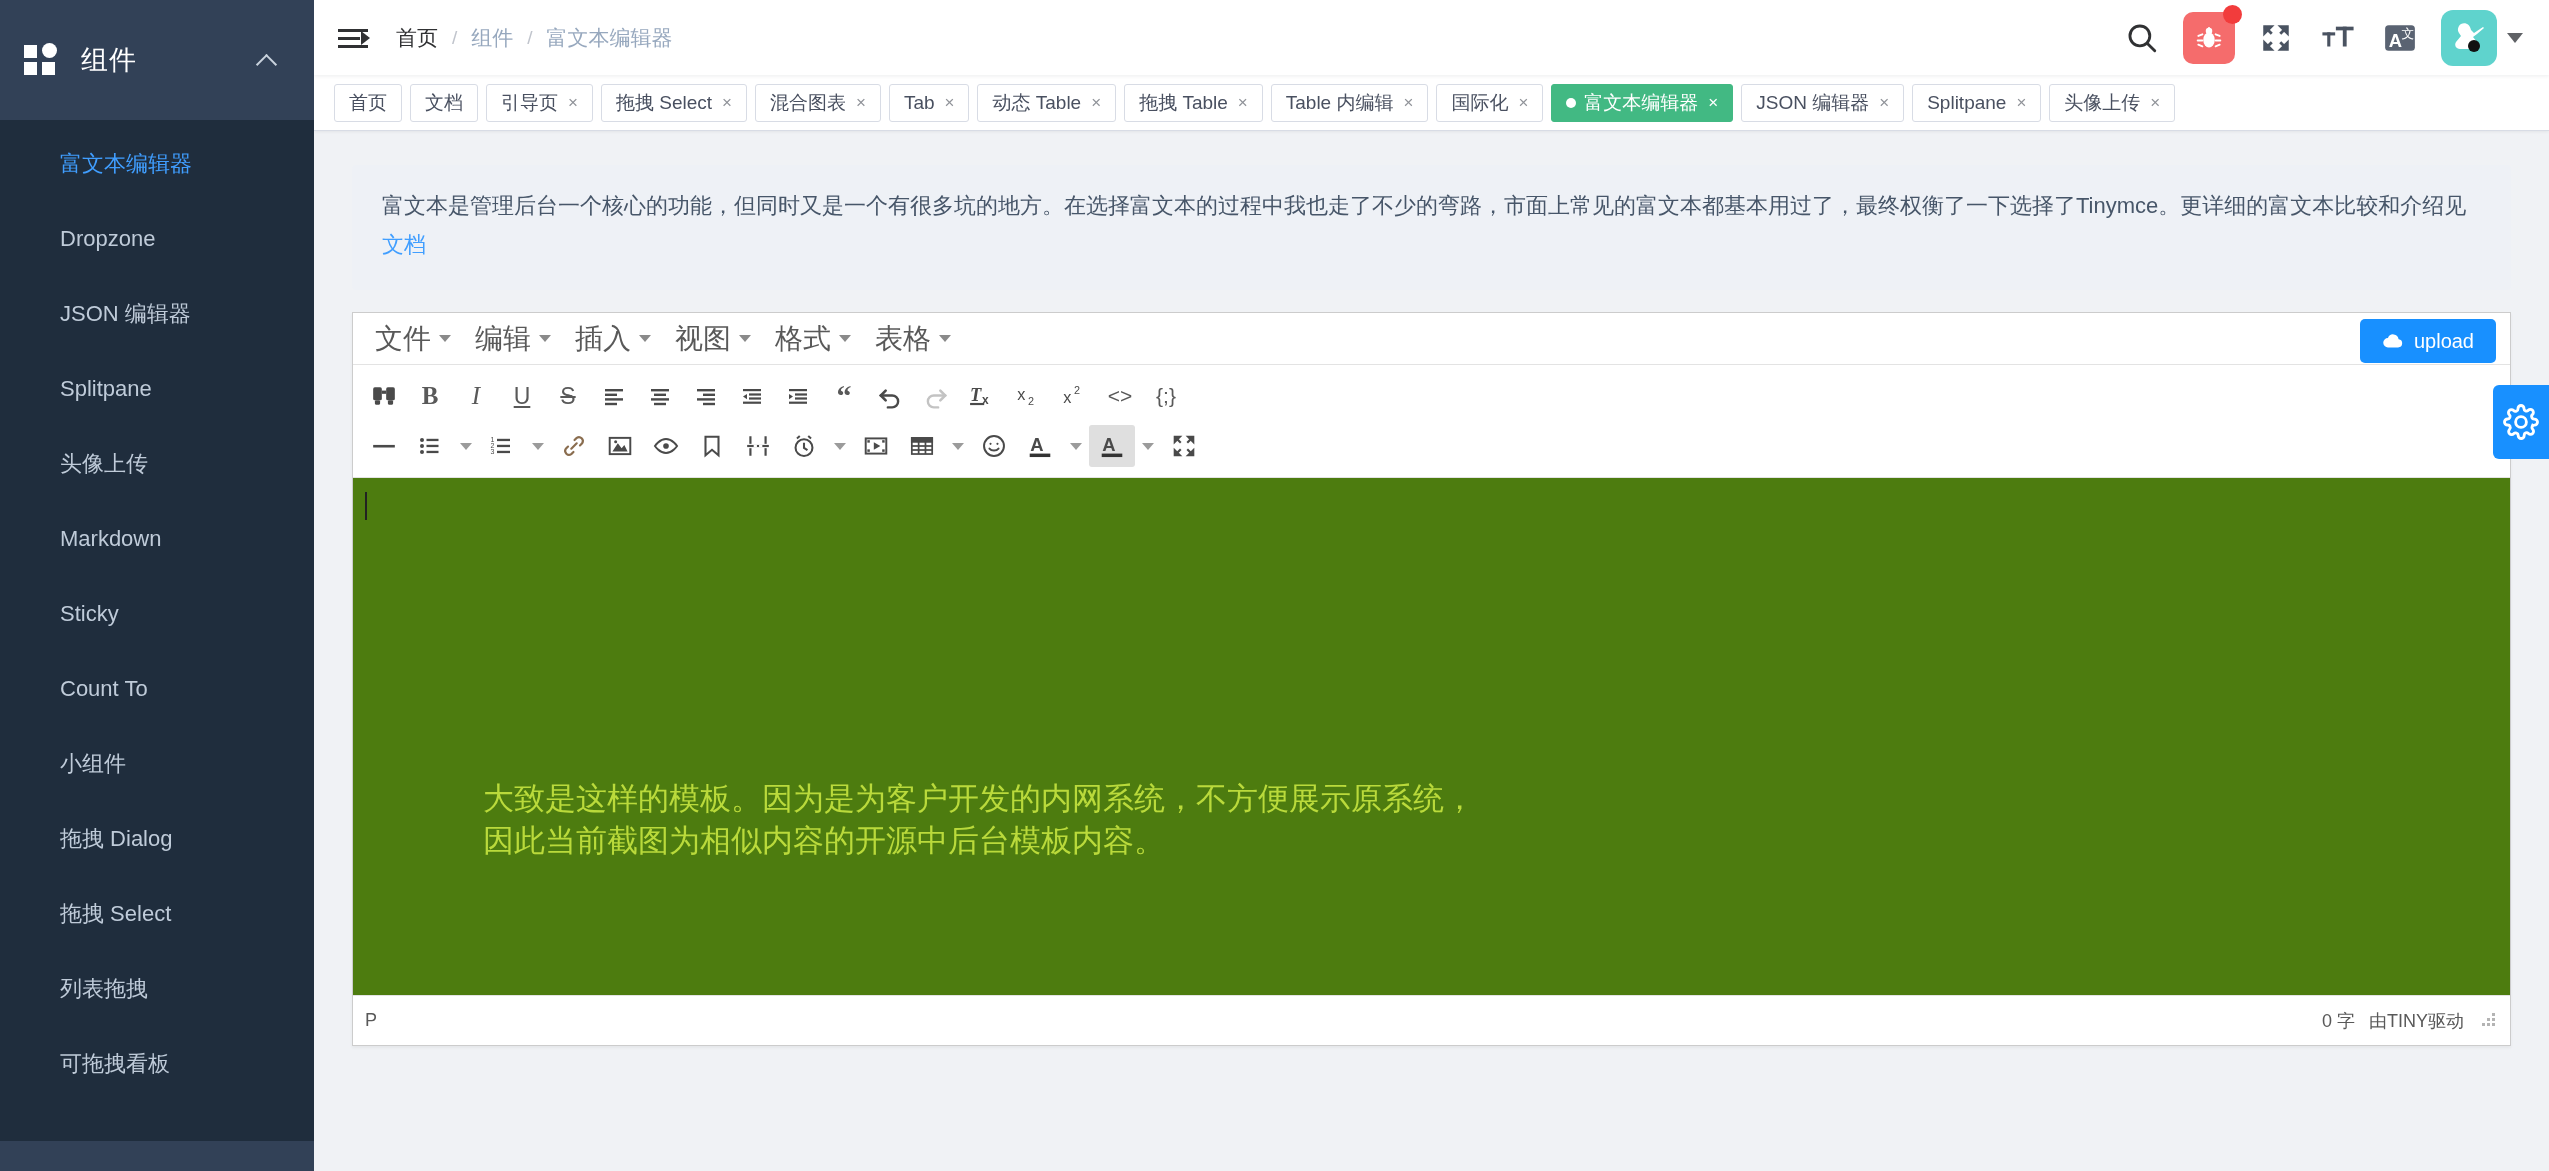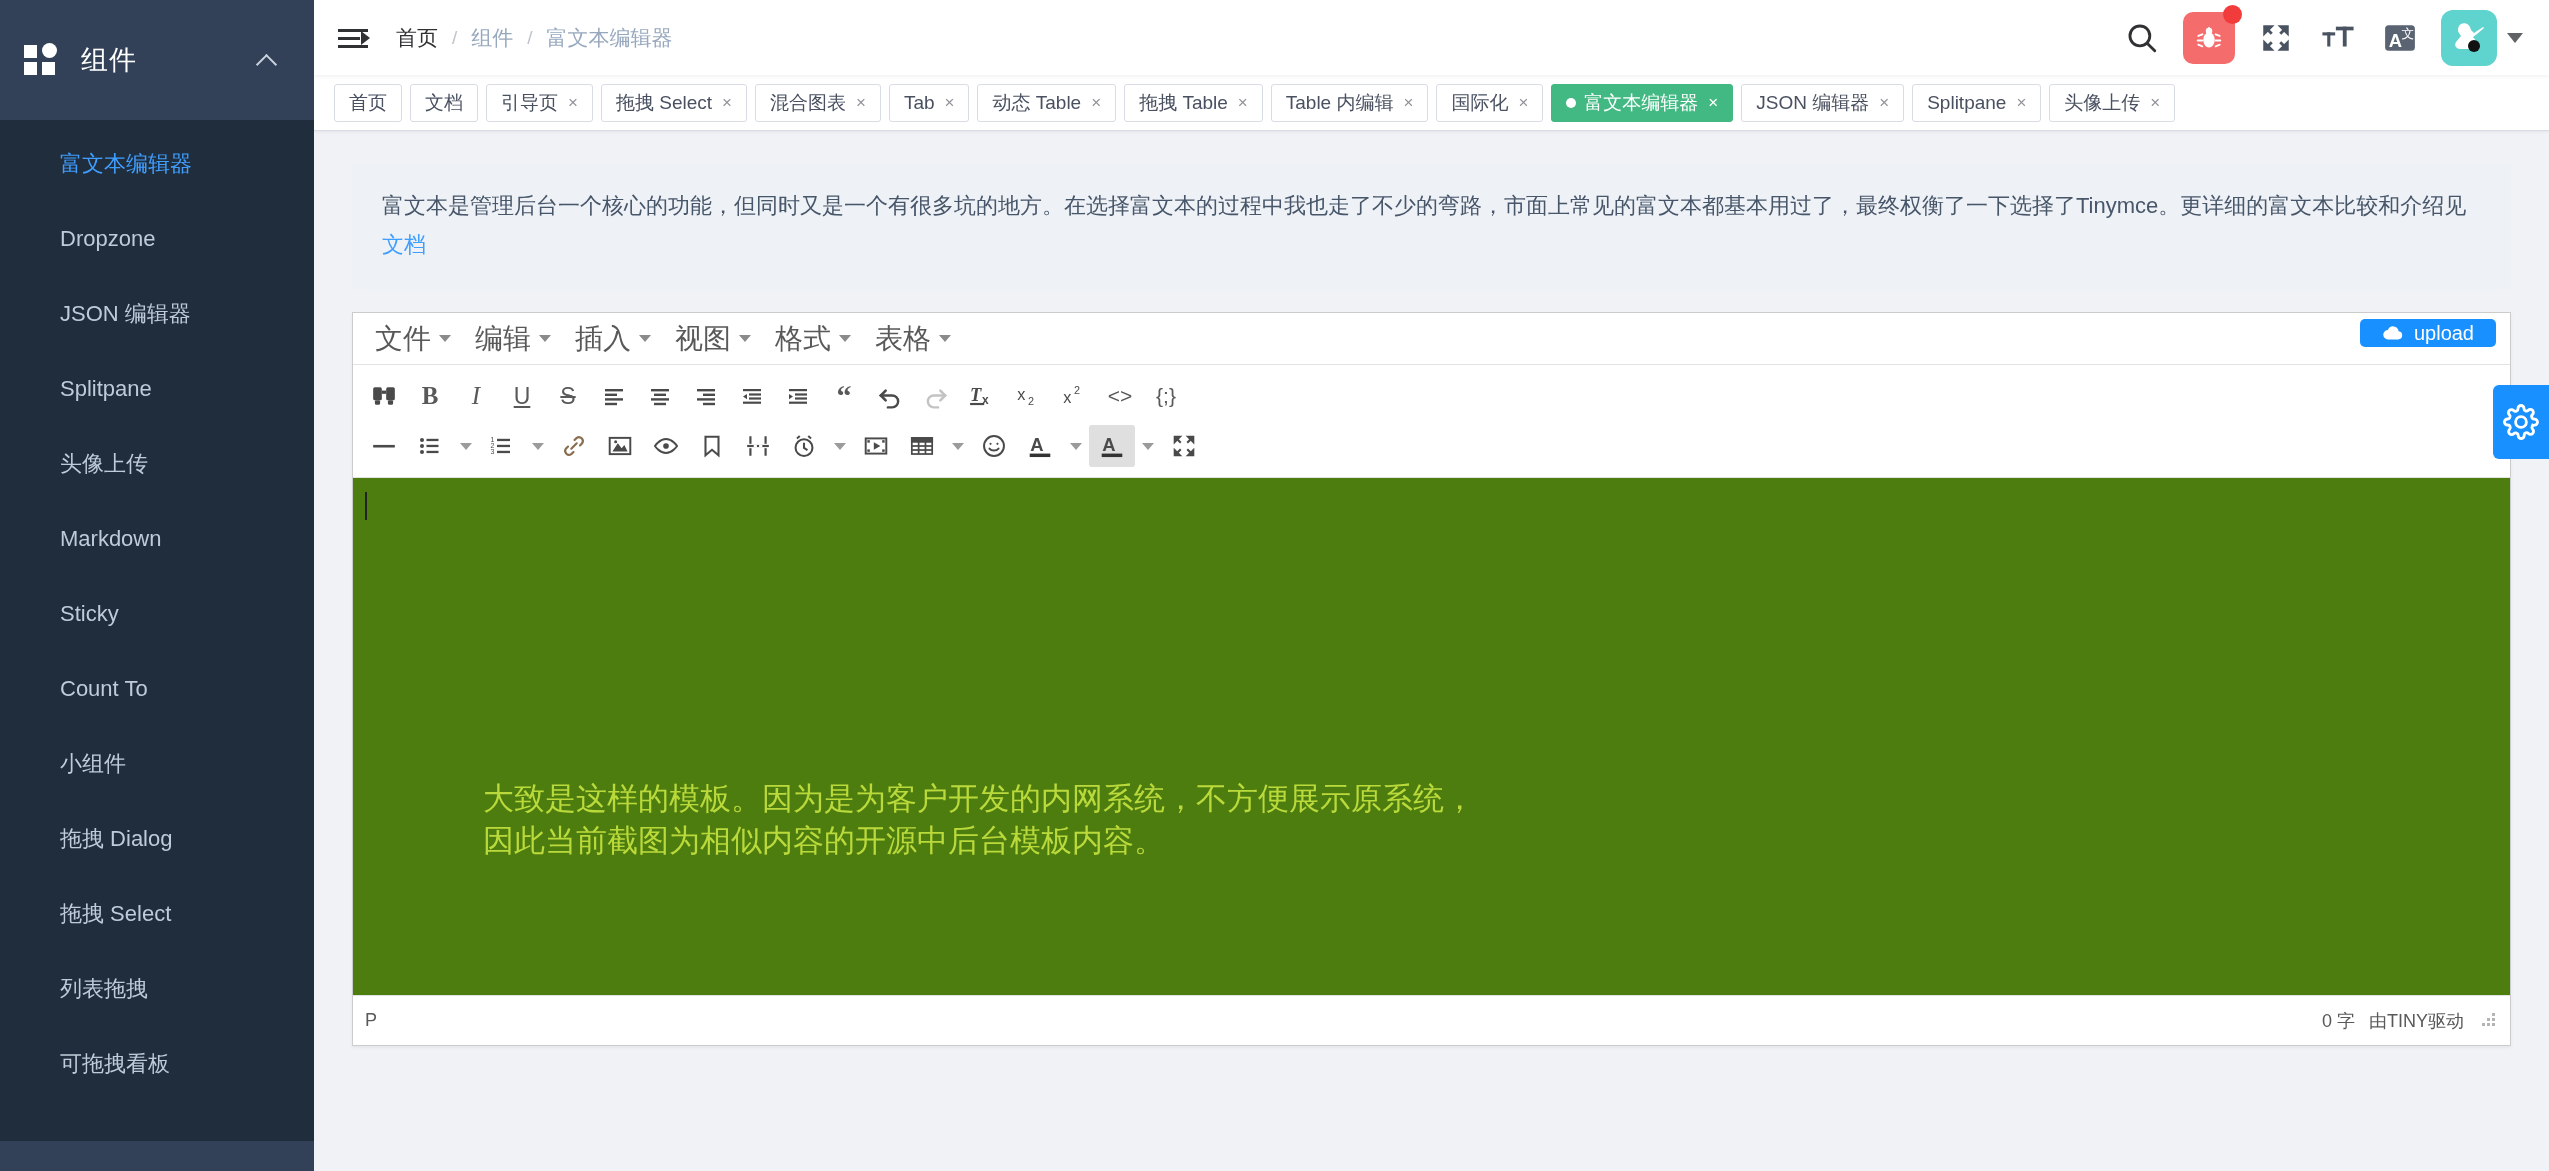--- a/index.html
+++ b/index.html
@@ -119,21 +119,21 @@
     height: 52px; flex: 0 0 52px; display: flex; align-items: center;
     border-bottom: 1px solid #e3e3e3; padding-left: 10px; position: relative;
   }
   .mce-menu {
     display: inline-flex; align-items: center; height: 40px; padding: 0 12px;
     font-size: 28px; color: #595959; cursor: pointer; border-radius: 3px;
   }
   .mce-menu .ar { margin-left: 8px; width: 0; height: 0;
     border-left: 6px solid transparent; border-right: 6px solid transparent; border-top: 7px solid #8a8a8a; }
   .upload-btn {
-    position: absolute; right: 14px; top: 6px; height: 28px; background: #1890ff;
+    position: absolute; right: 14px; top: 6px; height: 44px; background: #1890ff;
     color: #fff; border: none; border-radius: 5px; padding: 0 22px; font-size: 20px;
     display: inline-flex; align-items: center; gap: 10px; cursor: pointer;
     font-family: "Liberation Sans", sans-serif;
   }
 
   .mce-toolbar {
     display: flex; align-items: center; flex-wrap: wrap; padding: 6px 8px;
     border-bottom: 1px solid #e3e3e3; gap: 0;
   }
   .tb-row { display: flex; align-items: center; width: 100%; height: 50px; }

